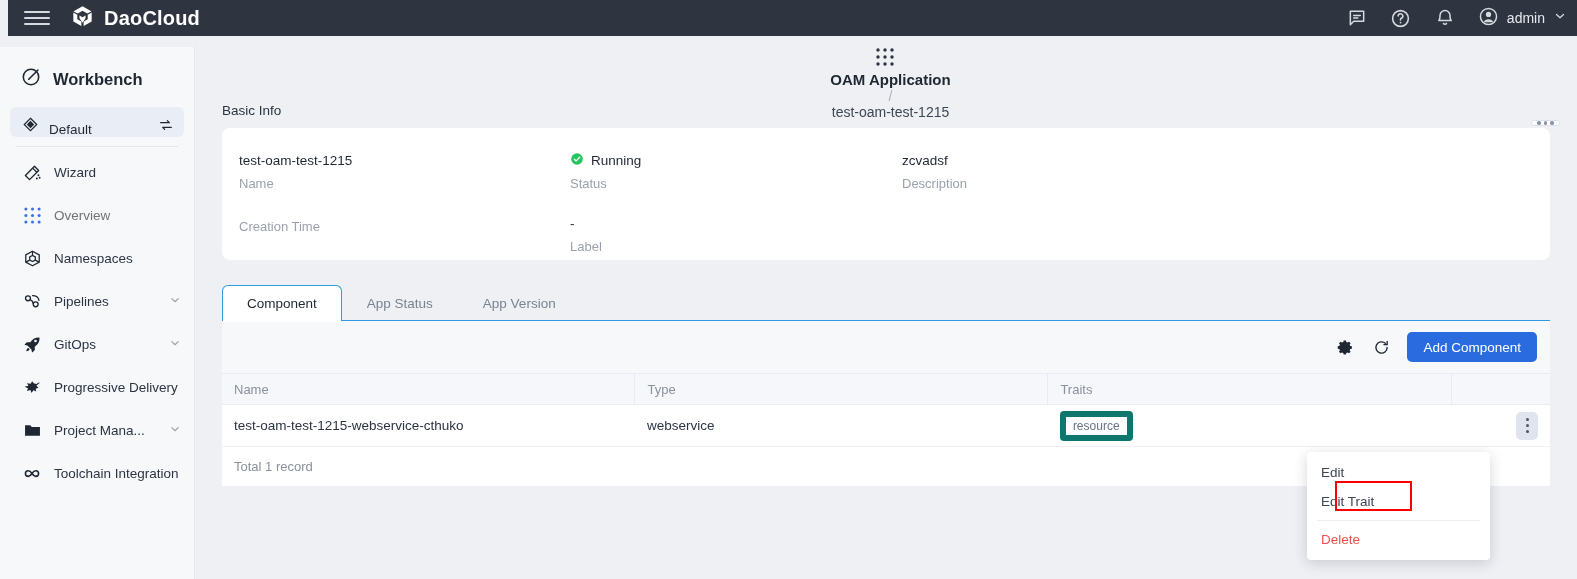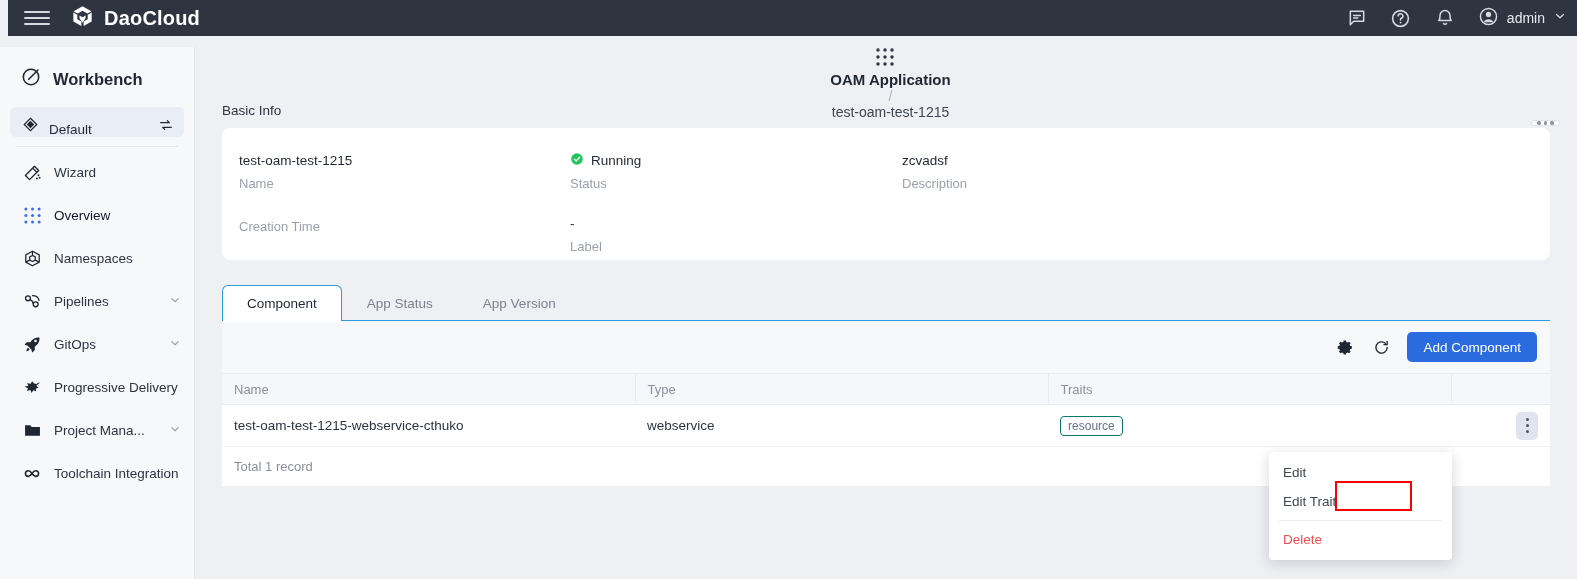--- a/index.html
+++ b/index.html
@@ -52,21 +52,21 @@
     padding: 0 10px 0 12px; cursor: pointer;
   }
   .ws-row .ws-label { font-size: 13.5px; color: #1f2733; margin-left: 10px; font-weight: 500; }
   .ws-row .swap { margin-left: auto; }
   .divider { height: 1px; background: #e4e7ec; margin: 9px 16px 4px 16px; }
   .nav-item {
     display: flex; align-items: center; height: 43px;
     padding: 0 12px 0 22px; cursor: pointer; gap: 12px;
   }
   .nav-item .nav-label { font-size: 13.5px; color: #2b3442; white-space: nowrap; }
-  .nav-item.active .nav-label { color: #0f172a; }
+  .nav-item.active .nav-label { color: #737373; }
   .nav-item .chev { margin-left: auto; }
   .nav-ico { width: 20px; height: 20px; flex: 0 0 20px; display: flex; align-items: center; justify-content: center; }
 
   
   .main {
     position: absolute; top: 47px; left: 195px; width: 1382px; height: 532px;
     background: #eef0f4; overflow: hidden;
   }
   .page-head {
     height: 48px; display: flex; align-items: center; padding: 0 17px 0 26px;
@@ -138,41 +138,41 @@
   thead th:last-child { border-right: none; }
   tbody td {
     font-size: 13.5px; color: #2b3442; height: 42px; padding: 0 0 0 12px;
     border-bottom: 1px solid #eef0f4; vertical-align: middle;
   }
   .col-name { width: 420px; }
   .col-type { width: 420px; }
   .col-traits { width: 410px; }
   .col-act { width: 100px; }
   .tag {
-    display: inline-block; border: 1px solid #0f766e; background: #fbfcfd;
+    display: inline-block; border: 6px solid #0f766e; background: #fbfcfd;
     border-radius: 4px; font-size: 12px; color: #6b7383; padding: 2px 7px;
   }
   .kebab {
     width: 22px; height: 28px; border-radius: 5px; background: #dfe4ef;
     display: flex; flex-direction: column; align-items: center; justify-content: center;
     gap: 3px; cursor: pointer; margin-left: auto; margin-right: 12px;
   }
   .kebab i { width: 3px; height: 3px; border-radius: 50%; background: #4a5costum; display:block; }
   .kebab i { background: #4a5568; }
   .td-act { text-align: right; }
   .td-act-inner { display: flex; justify-content: flex-end; }
   .tbl-foot {
     height: 39px; display: flex; align-items: center; padding-left: 12px;
     font-size: 13px; color: #8a919d; background: #fff;
     border-radius: 0 0 6px 6px;
   }
 
   
   .menu {
-    position: absolute; left: 1074px; top: 405px; width: 183px;
+    position: absolute; left: 1112px; top: 405px; width: 183px;
     background: #fff; border-radius: 4px;
     box-shadow: 0 3px 14px rgba(20,30,50,.18); padding: 6px 0; z-index: 50;
   }
   .menu-item {
     height: 29px; display: flex; align-items: center; padding-left: 14px;
     font-size: 13.5px; color: #3d4653; cursor: pointer;
   }
   .menu-item.danger { color: #f05050; }
   .menu-sep { height: 1px; background: #eceef2; margin: 4px 10px; }
   .hl-box {

